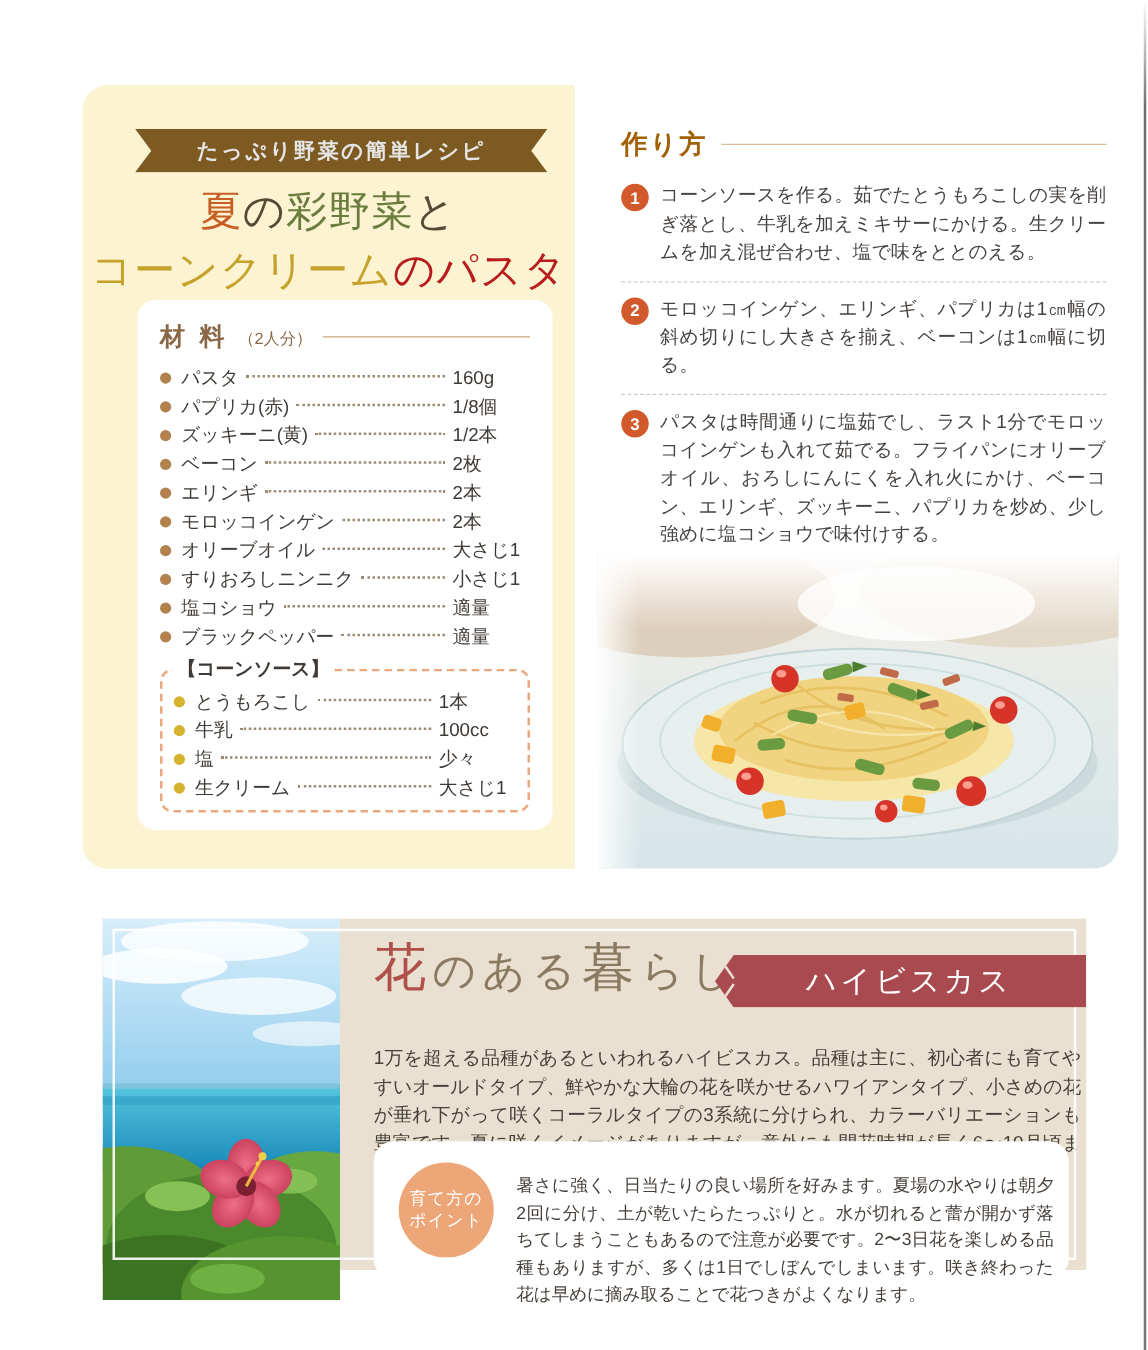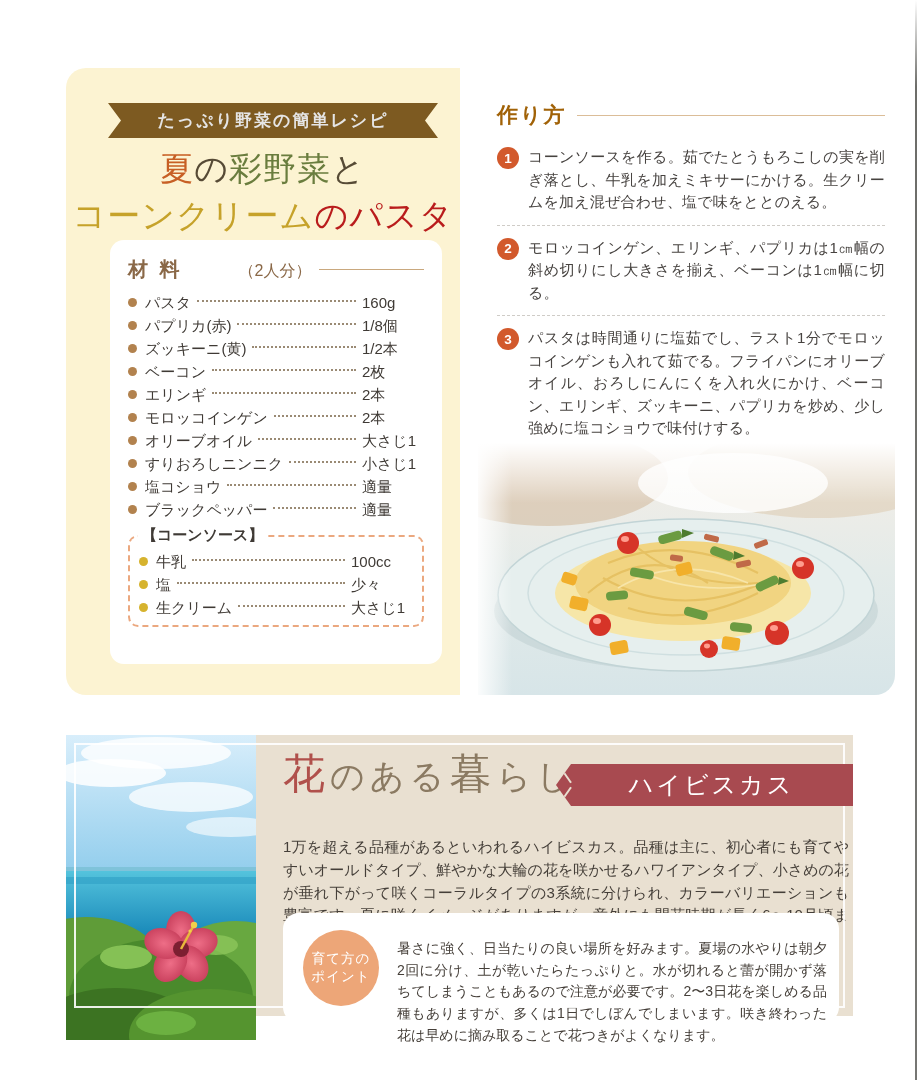--- a/index.html
+++ b/index.html
@@ -16,21 +16,21 @@
     display:flex;align-items:center;justify-content:center;
     color:#e5e5e5;font-size:17px;font-weight:bold;letter-spacing:2px;}
 
   .recipe-title{position:absolute;left:0;top:78px;width:100%;text-align:center;
     font-family:"DejaVu Serif","Liberation Serif",serif;font-size:33px;line-height:1.42;letter-spacing:1px;}
 
   .ing-panel{position:absolute;left:44px;top:172px;width:332px;height:424px;background:#fff;
     border-radius:14px;padding:16px 18px 0;box-sizing:border-box;}
   .ing-head{display:flex;align-items:center;gap:8px;color:#8a6847;margin-bottom:8px;}
   .ing-head .h{font-size:20px;font-weight:bold;letter-spacing:3px;}
-  .ing-head .serv{font-size:16px;margin-top:3px;margin-left:48px;}
+  .ing-head .serv{font-size:13px;margin-top:3px;}
   .ing-head .rule{flex:1;height:1px;background:#c9a87e;}
   .ing-row{display:flex;align-items:center;font-size:15px;color:#3f3a35;padding:2.5px 0;line-height:18px;}
   .bullet{width:9px;height:9px;border-radius:50%;background:#b2824e;margin-right:8px;flex:none;}
   .ing-name{flex:none;white-space:nowrap;}
   .dots{flex:1;border-bottom:2px dotted #9a8a74;margin:0 6px 4px;}
   .ing-amt{flex:none;width:62px;text-align:left;white-space:nowrap;}
   .corn-box{position:relative;border:2px dashed #eba87f;border-radius:10px;margin-top:14px;padding:13px 9px 6px;}
   .corn-label{position:absolute;top:-11px;left:8px;background:#fff;padding:0 4px;font-size:15px;font-weight:bold;color:#3f3a35;}
   .corn-box .bullet{background:#d6b32e;}
 
@@ -41,21 +41,21 @@
   .step{display:flex;gap:9px;padding:11px 0;}
   .step:not(:first-child){border-top:1px dashed #cfccc7;}
   .step-num{flex:none;width:22px;height:22px;border-radius:50%;background:#d2592c;color:#fff;
     font-size:13.5px;font-weight:bold;display:flex;align-items:center;justify-content:center;margin-top:1px;}
   .step-text{margin:0;font-size:15px;line-height:1.5;color:#474340;letter-spacing:.2px;
     word-break:break-all;text-align:justify;}
 
   .pasta-photo{position:absolute;right:0;bottom:0;width:417px;height:252px;border-radius:0 0 20px 0;overflow:hidden;}
 
   
-  .flower{position:absolute;left:66px;top:735px;width:787px;height:281px;background:#e9e0d1;}
+  .flower{position:absolute;left:82px;top:735px;width:787px;height:281px;background:#e9e0d1;}
   .flower-frame{position:absolute;inset:8px;border:2px solid rgba(255,255,255,.9);z-index:5;pointer-events:none;}
   .hibiscus-photo{position:absolute;left:0;top:0;width:190px;height:305px;overflow:hidden;}
   .flower-title{position:absolute;left:217px;top:14px;letter-spacing:5px;
     font-family:"DejaVu Serif","Liberation Serif",serif;line-height:1.2;z-index:6;}
   .flower-ribbon{position:absolute;left:490px;top:29px;width:297px;height:42px;background:#a84a50;
     clip-path:polygon(15px 0,100% 0,100% 100%,15px 100%,0 50%);
     display:flex;align-items:center;justify-content:center;z-index:6;
     color:#fff;font-family:"DejaVu Serif","Liberation Serif",serif;font-size:24px;letter-spacing:3px;padding-left:14px;box-sizing:border-box;}
   .flower-ribbon::before,.flower-ribbon::after{content:"";position:absolute;left:4px;width:14px;height:2px;background:#e9e0d1;}
   .flower-ribbon::before{top:12px;transform:rotate(55deg);}
@@ -160,20 +160,26 @@
   <div class="ing-row">
     <span class="bullet"></span>
     <span class="ing-name">ブラックペッパー</span>
     <span class="dots"></span>
     <span class="ing-amt">適量</span>
   </div>
 </div>
         <div class="corn-box">
           <span class="corn-label">【コーンソース】</span>
           <div>
+  <div class="ing-row">
+    <span class="bullet"></span>
+    <span class="ing-name">とうもろこし</span>
+    <span class="dots"></span>
+    <span class="ing-amt">1本</span>
+  </div>
 
   <div class="ing-row">
     <span class="bullet"></span>
     <span class="ing-name">牛乳</span>
     <span class="dots"></span>
     <span class="ing-amt">100cc</span>
   </div>
 
   <div class="ing-row">
     <span class="bullet"></span>

